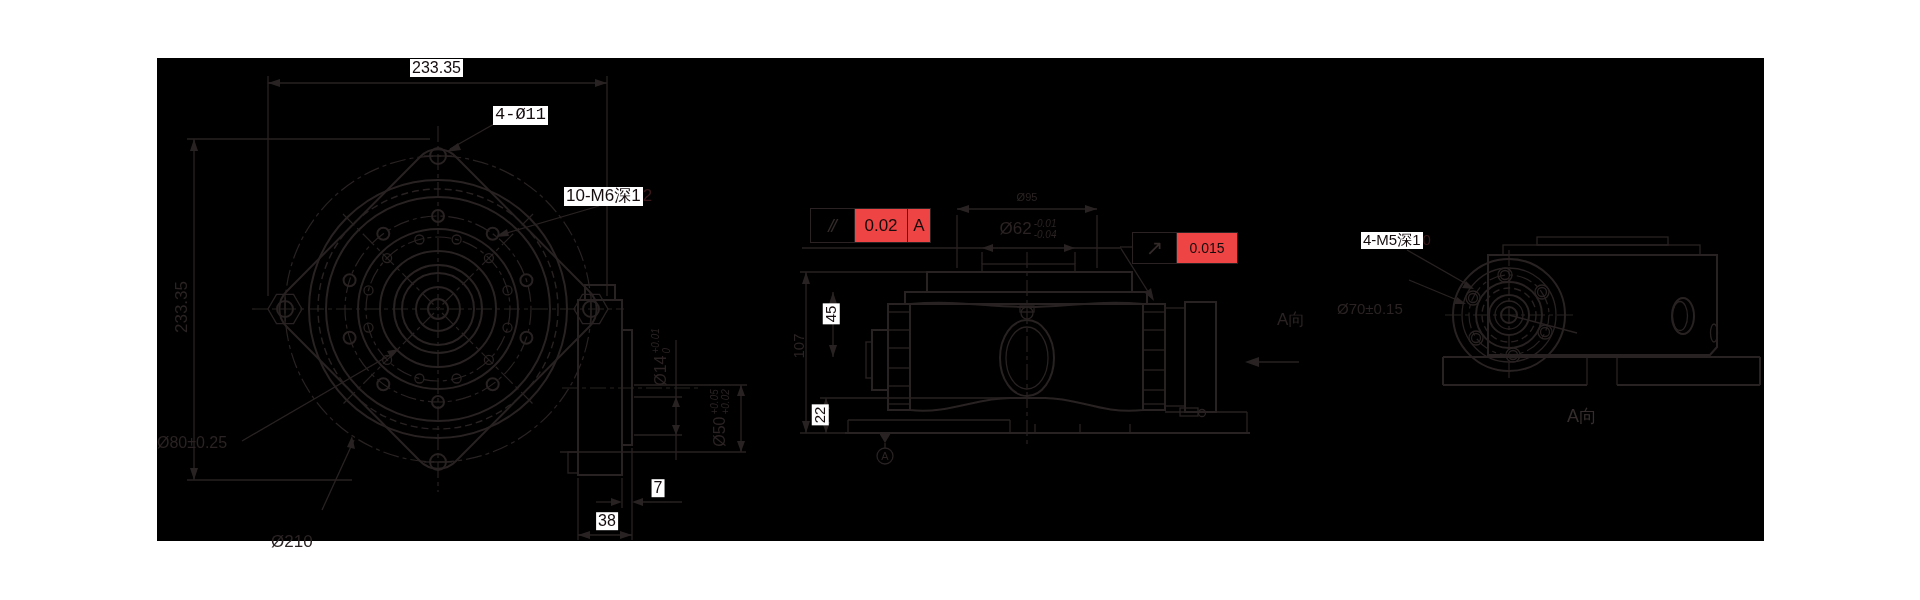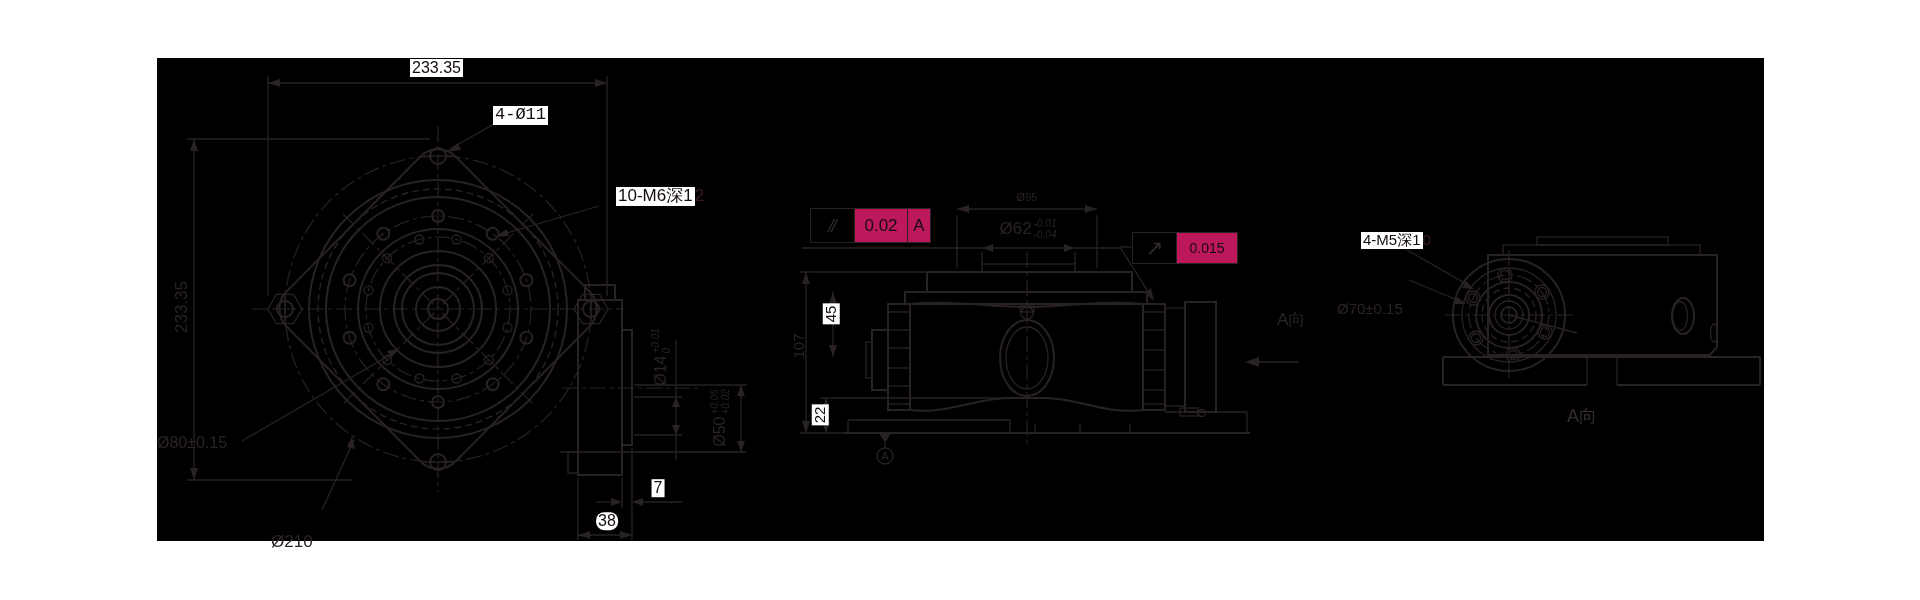--- a/index.html
+++ b/index.html
@@ -16,21 +16,21 @@
   .chip{background:#ffffff;color:#150c0e;font-size:16px;padding:0 2px;}
   .dk{color:#2b2323;font-size:16px;}
   .ovf{color:#3a181c;}
   .ctr{transform:translate(-50%,-50%);}
   .rot{transform:translate(-50%,-50%) rotate(-90deg);}
   .dimtol{display:inline-flex;align-items:center;}
   .dimtol .tol{display:inline-flex;flex-direction:column;font-size:10px;line-height:1.1;margin-left:2px;}
   .fcf{position:absolute;display:flex;align-items:stretch;border:1.6px solid #2b2323;color:#342a2a;}
   .fcf .cell{display:flex;align-items:center;justify-content:center;}
   .fcf .cell + .cell{border-left:1.6px solid #2b2323;}
-  .fcf .val{background:#be185d;color:#150c0e;}
+  .fcf .val{background:#ef4444;color:#150c0e;}
   .sym-par{font-style:italic;font-size:19px;letter-spacing:-2px;padding-right:2px;}
   .sym-run{font-size:21px;}
 </style>
 </head>
 <body>
 
 <div id="stage">
   <div id="sheet"></div>
 
   <svg width="1920" height="600">
@@ -265,45 +265,45 @@
       <line class="thin" x1="1407" y1="250" x2="1470" y2="286"></line>
         <polygon class="ah" points="1474,289 1462,288 1466,281"></polygon>
       <line class="thin" x1="1409" y1="280" x2="1462" y2="302"></line>
         <polygon class="ah" points="1466,304 1454,304 1457,297"></polygon>
     </g>
   </svg>
 
   <div class="lbl chip" style="left:410px;top:59px;">233.35</div>
   <div class="lbl chip" style="left:493px;top:106px;font-size:17px;font-family:Liberation Mono, monospace;">4-Ø11</div>
 
-  <div class="lbl" style="left:616px;top:187px;">
+  <div class="lbl" style="left:564px;top:187px;">
     <span class="chip" style="display:inline-block;font-size:17px;">10-M6深1</span><span class="ovf" style="font-size:17px;">2</span>
   </div>
 
   <div class="lbl dk rot" style="left:182px;top:307px;font-size:17px;">233.35</div>
-  <div class="lbl dk" style="left:157px;top:434px;">Ø80±0.15</div>
+  <div class="lbl dk" style="left:157px;top:434px;">Ø80±0.25</div>
   <div class="lbl dk" style="left:271px;top:505px;font-size:17px;margin-top:28px;">Ø210</div>
 
   <div class="lbl dk rot dimtol" style="left:661px;top:357px;">
     <span>Ø14</span>
     <span class="tol">
         <i>+0.01</i>
         <i>0</i>
       </span>
   </div>
   <div class="lbl dk rot dimtol" style="left:720px;top:418px;">
     <span>Ø50</span>
     <span class="tol">
         <i>+0.05</i>
         <i>+0.02</i>
       </span>
   </div>
 
   <div class="lbl chip ctr" style="left:658px;top:488px;">7</div>
-  <div class="lbl chip ctr" style="left:607px;top:521px;border-radius:8px;">38</div>
+  <div class="lbl chip ctr" style="left:607px;top:521px;">38</div>
 
   <div class="fcf" style="left:810px;top:208px;height:33px;">
     <div class="cell" style="width:43px;">
         <span class="sym-par">//</span>
       </div>
     <div class="cell val" style="width:52px;font-size:17px;">
         <span>0.02</span>
       </div>
     <div class="cell val" style="width:22px;font-size:17px;">
         <span>A</span>

